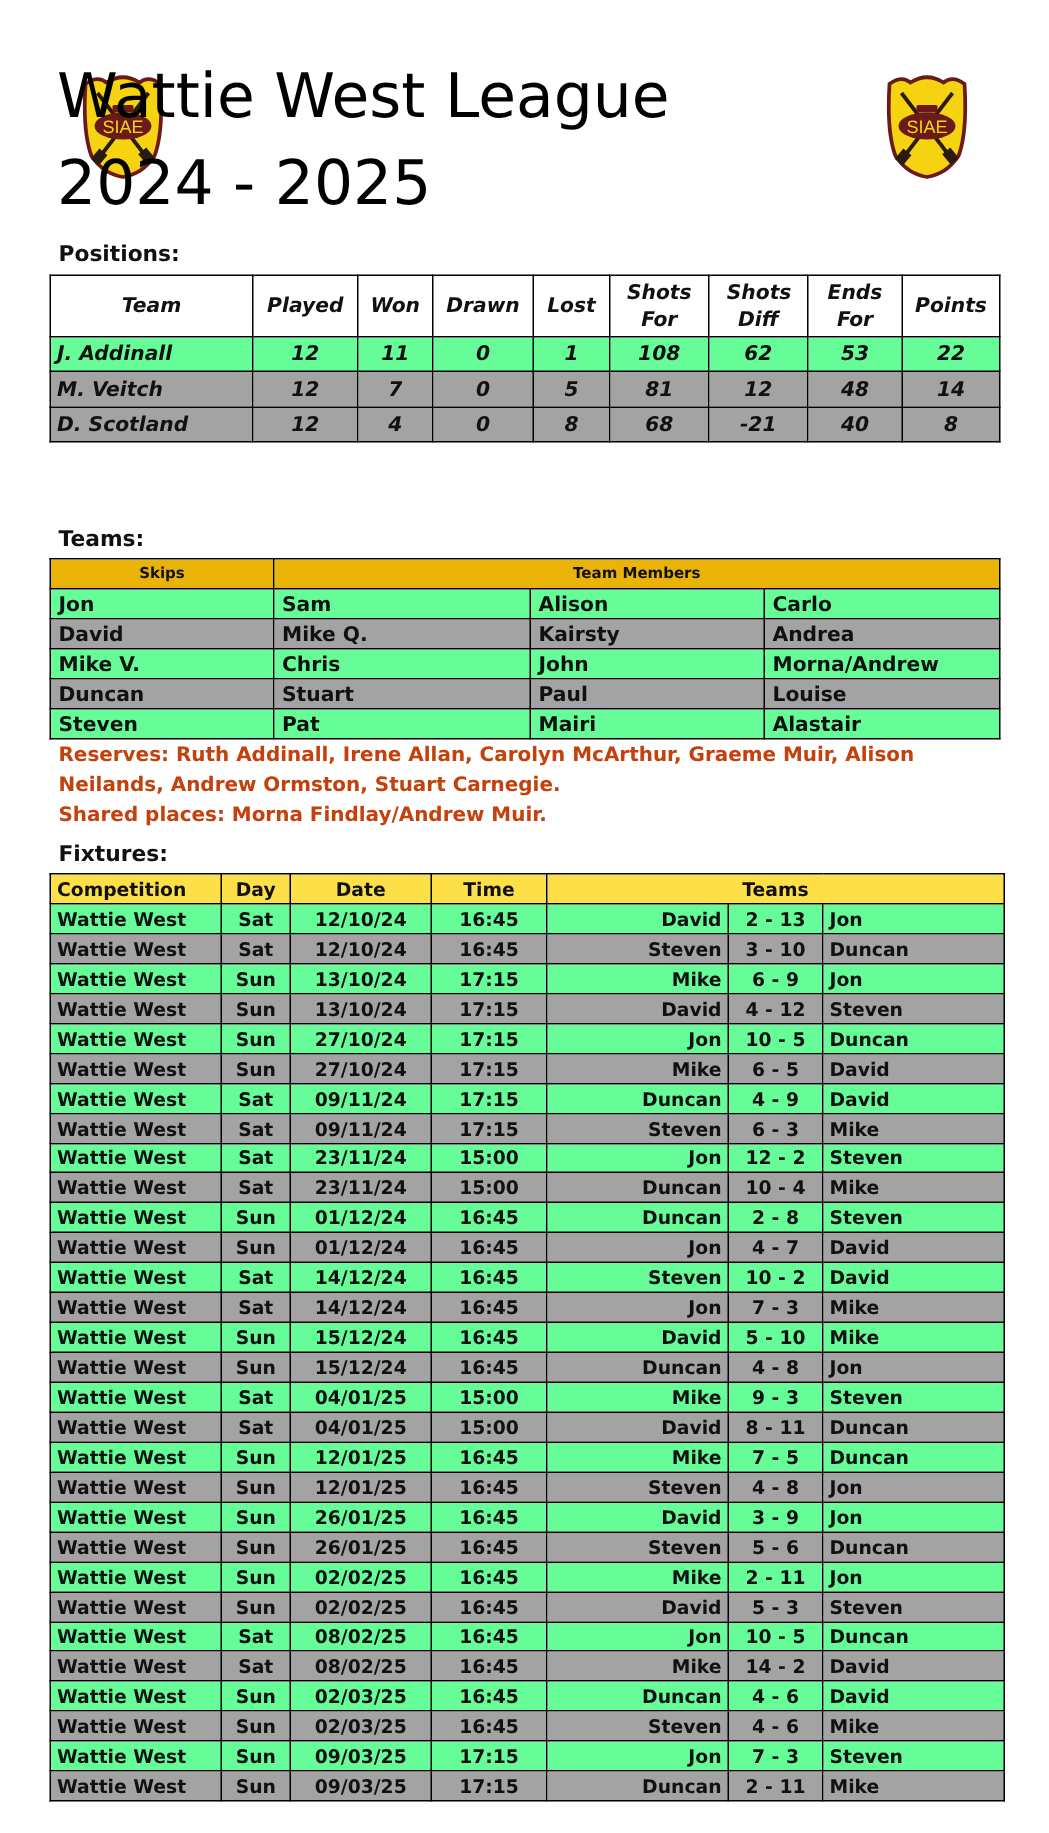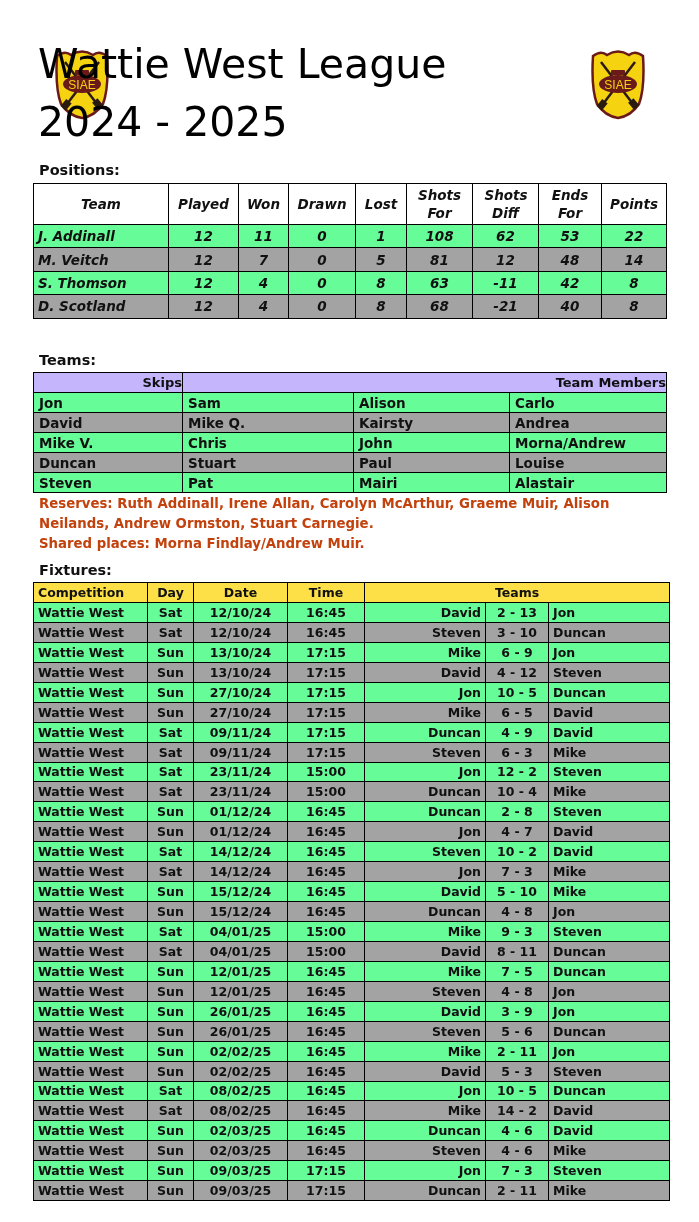--- a/index.html
+++ b/index.html
@@ -22,21 +22,21 @@
   .lg { background: #a3a3a3; }
 
   
   #positions { left: 33px; top: 183px; width: 633px; font-style: italic; }
   #positions th { background: #fff; height: 41px; font-size: 13.5px; line-height: 18px; text-align: center; }
   #positions td { height: 23.4px; text-align: center; padding: 0 4px; }
   #positions td.team { text-align: left; margin-top: 15px; }
 
   
   #teams { left: 33px; top: 372px; width: 633px; }
-  #teams th { background: #c4b5fd; height: 20px; font-size: 13px; text-align: right; }
+  #teams th { background: #eab308; height: 20px; font-size: 10px; text-align: center; }
   #teams td { height: 20px; text-align: left; padding: 0 5px; font-size: 13.5px; }
   .notes { position: absolute; left: 39px; top: 494px; width: 630px; font-size: 13.3px; font-weight: bold; line-height: 20px; color: #c2410c; }
 
   
   #fixtures { left: 33px; top: 582px; width: 636px; }
   #fixtures th { background: #fde047; height: 20px; font-size: 12.5px; text-align: center; }
   #fixtures th.comp { text-align: left; padding-left: 4px; }
   #fixtures td { height: 19.95px; font-size: 12.5px; text-align: center; padding: 0 4px; }
   #fixtures td.comp { text-align: left; }
   #fixtures td.home { text-align: right; }
@@ -112,31 +112,20 @@
         <td class="team">M. Veitch</td>
         <td>12</td>
         <td>7</td>
         <td>0</td>
         <td>5</td>
         <td>81</td>
         <td>12</td>
         <td>48</td>
         <td>14</td>
       </tr>
-      <tr class="g">
-        <td class="team">S. Thomson</td>
-        <td>12</td>
-        <td>4</td>
-        <td>0</td>
-        <td>8</td>
-        <td>63</td>
-        <td>-11</td>
-        <td>42</td>
-        <td>8</td>
-      </tr>
       <tr class="lg">
         <td class="team">D. Scotland</td>
         <td>12</td>
         <td>4</td>
         <td>0</td>
         <td>8</td>
         <td>68</td>
         <td>-21</td>
         <td>40</td>
         <td>8</td>

